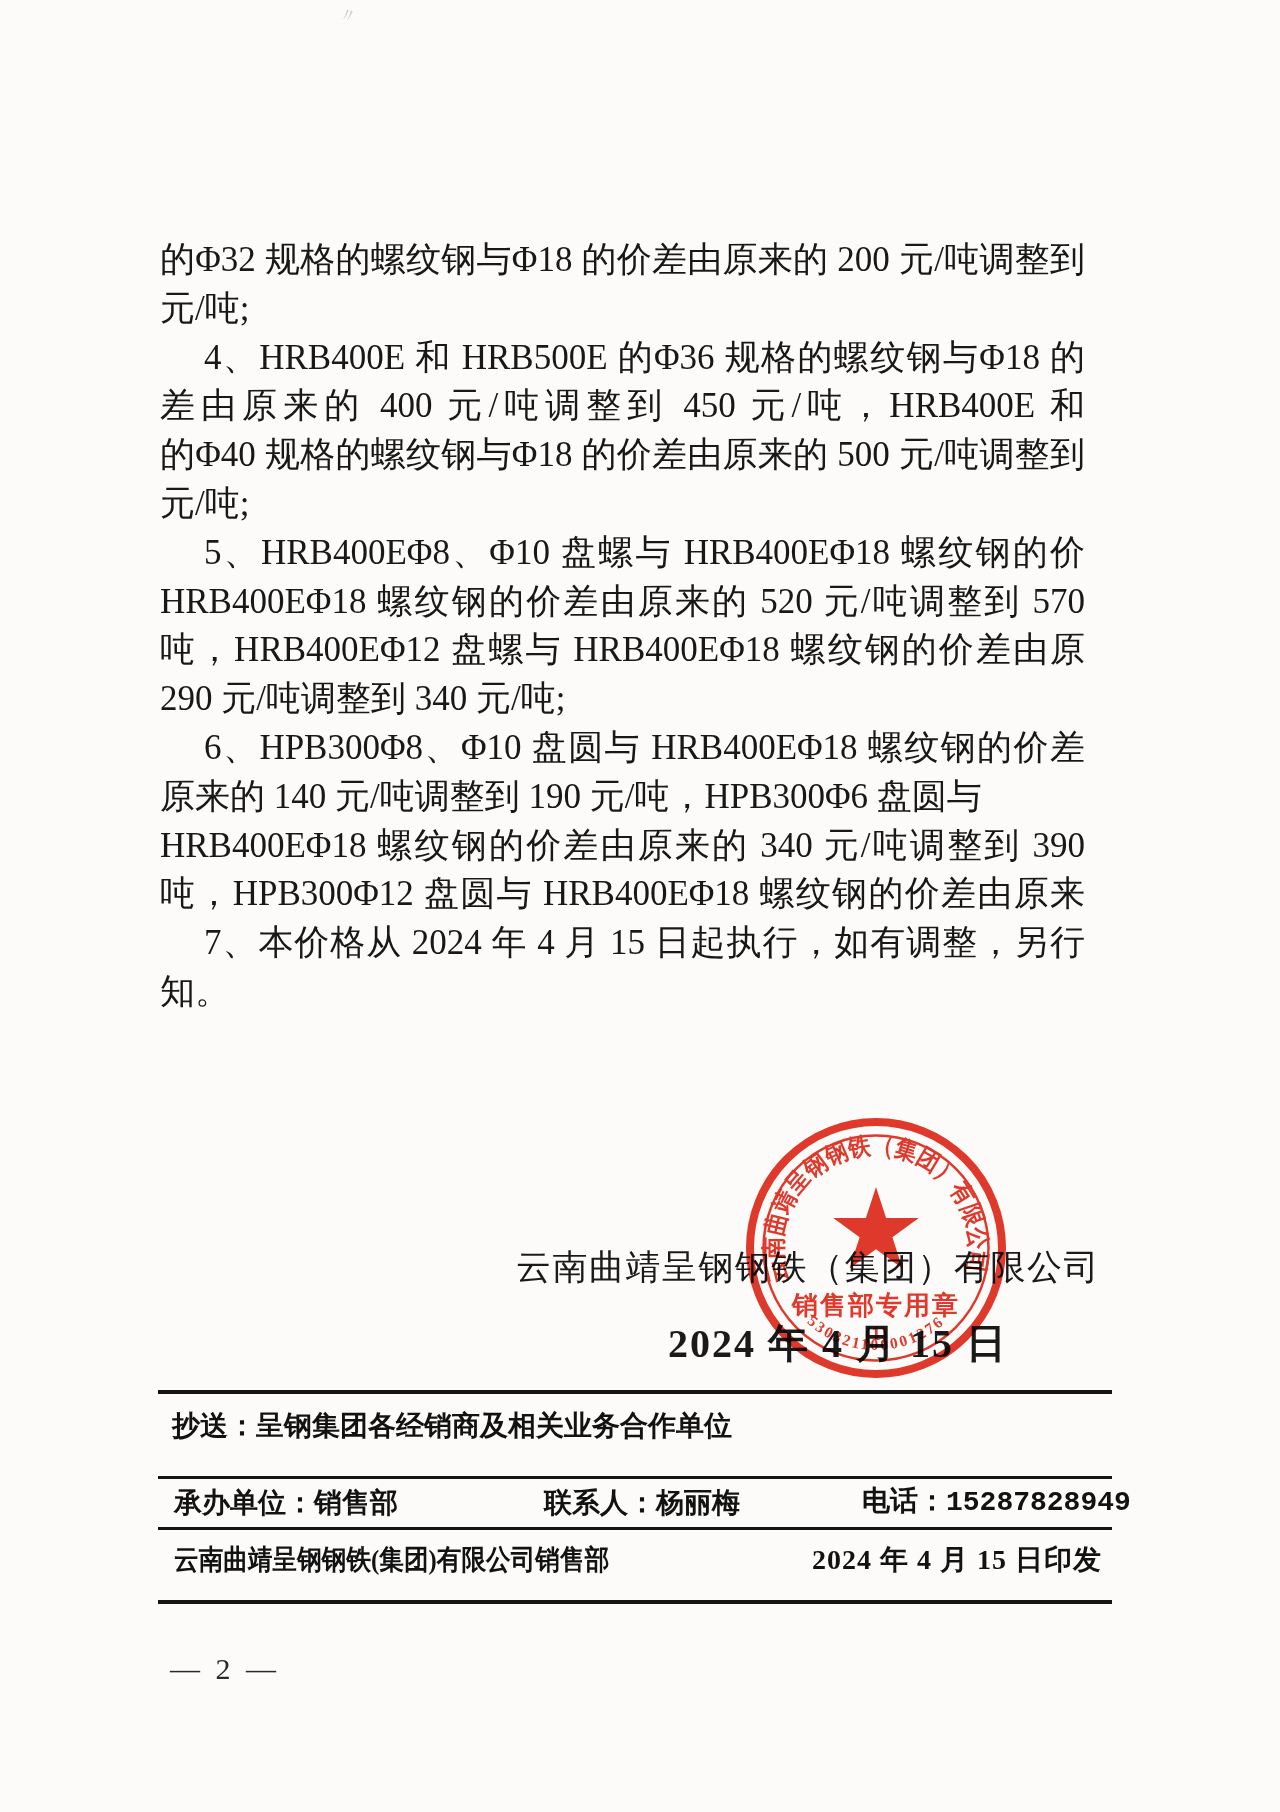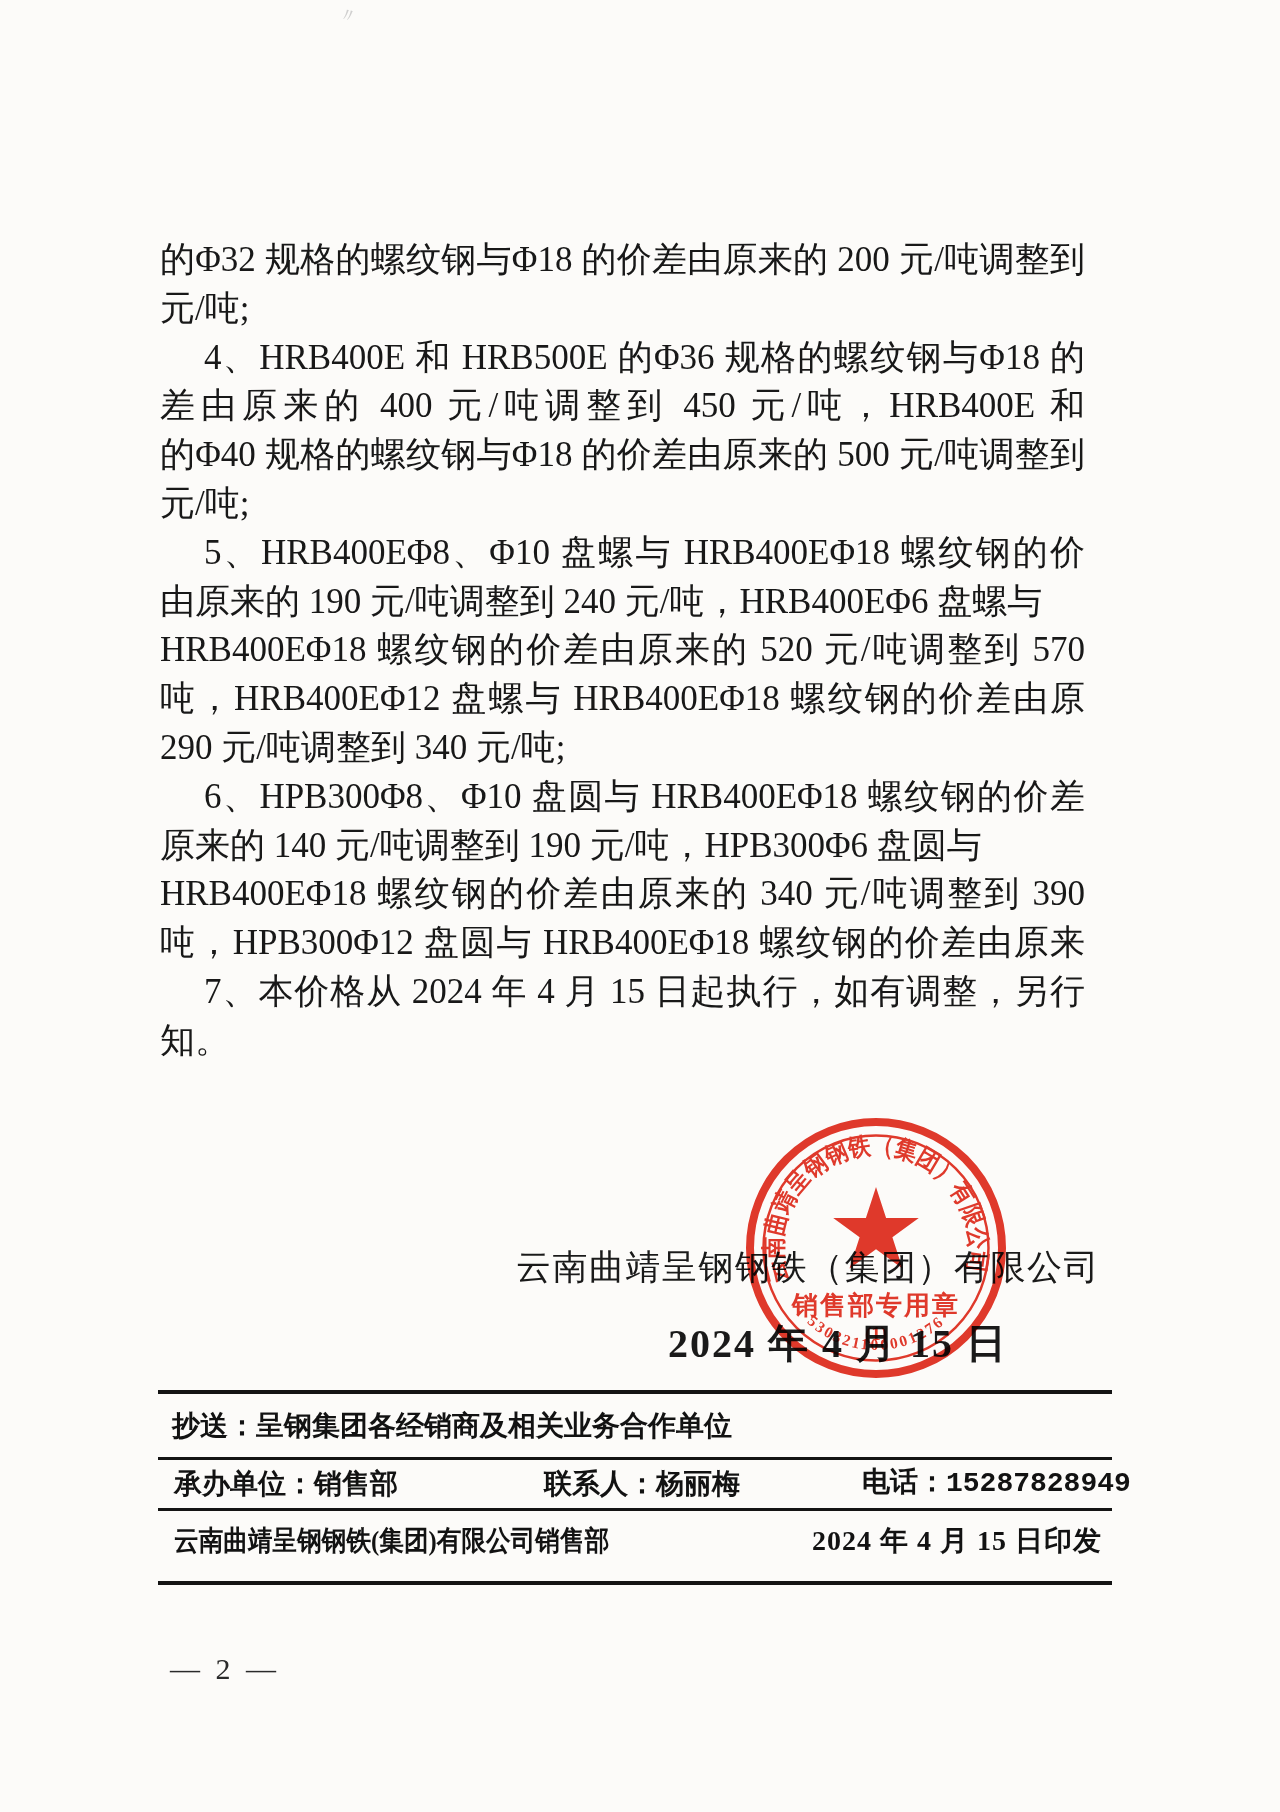--- a/index.html
+++ b/index.html
@@ -50,21 +50,21 @@
   .stamp text{font-family:"Liberation Serif","DejaVu Serif",serif;}
   
   .ftable{
     position:absolute;left:158px;top:1390px;width:954px;
     font-size:28px;color:#121212;font-weight:600;
   }
   .rule{background:#141414;width:100%;}
   .rule.thick{height:4px;}
   .rule.thin{height:3px;}
   .frow{position:relative;}
-  .frow1{height:63px;line-height:63px;}
+  .frow1{height:82px;line-height:63px;}
   .frow2{height:48px;line-height:48px;}
   .frow3{height:70px;line-height:59px;}
   .fcell{position:absolute;white-space:nowrap;}
   .c-cc{left:14px;}
   .c-unit{left:16px;}
   .c-contact{left:386px;}
   .c-phone{left:704px;font-family:Liberation Mono, monospace;}
   .c-dept{left:16px;transform:scaleX(.88);transform-origin:left center;font-weight:600;}
   .c-printdate{right:10px;letter-spacing:1px;}
   
@@ -81,21 +81,20 @@
   <div class="artifact">〃</div>
 
   <div class="doc-body">
     <div class="bline fill">的Φ32 规格的螺纹钢与Φ18 的价差由原来的 200 元/吨调整到 250</div>
     <div class="bline">元/吨;</div>
     <div class="bline fill indent">4、HRB400E 和 HRB500E 的Φ36 规格的螺纹钢与Φ18 的价</div>
     <div class="bline fill">差由原来的 400 元/吨调整到 450 元/吨，HRB400E 和 HRB500E</div>
     <div class="bline fill">的Φ40 规格的螺纹钢与Φ18 的价差由原来的 500 元/吨调整到 550</div>
     <div class="bline">元/吨;</div>
     <div class="bline fill indent">5、HRB400EΦ8、Φ10 盘螺与 HRB400EΦ18 螺纹钢的价差</div>
-    <div class="bline">由原来的 190 元/吨调整到 240 元/吨，HRB400EΦ6 盘螺与</div>
     <div class="bline fill">HRB400EΦ18 螺纹钢的价差由原来的 520 元/吨调整到 570 元/</div>
     <div class="bline fill">吨，HRB400EΦ12 盘螺与 HRB400EΦ18 螺纹钢的价差由原来的</div>
     <div class="bline">290 元/吨调整到 340 元/吨;</div>
     <div class="bline fill indent">6、HPB300Φ8、Φ10 盘圆与 HRB400EΦ18 螺纹钢的价差由</div>
     <div class="bline">原来的 140 元/吨调整到 190 元/吨，HPB300Φ6 盘圆与</div>
     <div class="bline fill">HRB400EΦ18 螺纹钢的价差由原来的 340 元/吨调整到 390 元/</div>
     <div class="bline fill">吨，HPB300Φ12 盘圆与 HRB400EΦ18 螺纹钢的价差由原来的</div>
     <div class="bline fill indent">7、本价格从 2024 年 4 月 15 日起执行，如有调整，另行通</div>
     <div class="bline">知。</div>
   </div>

